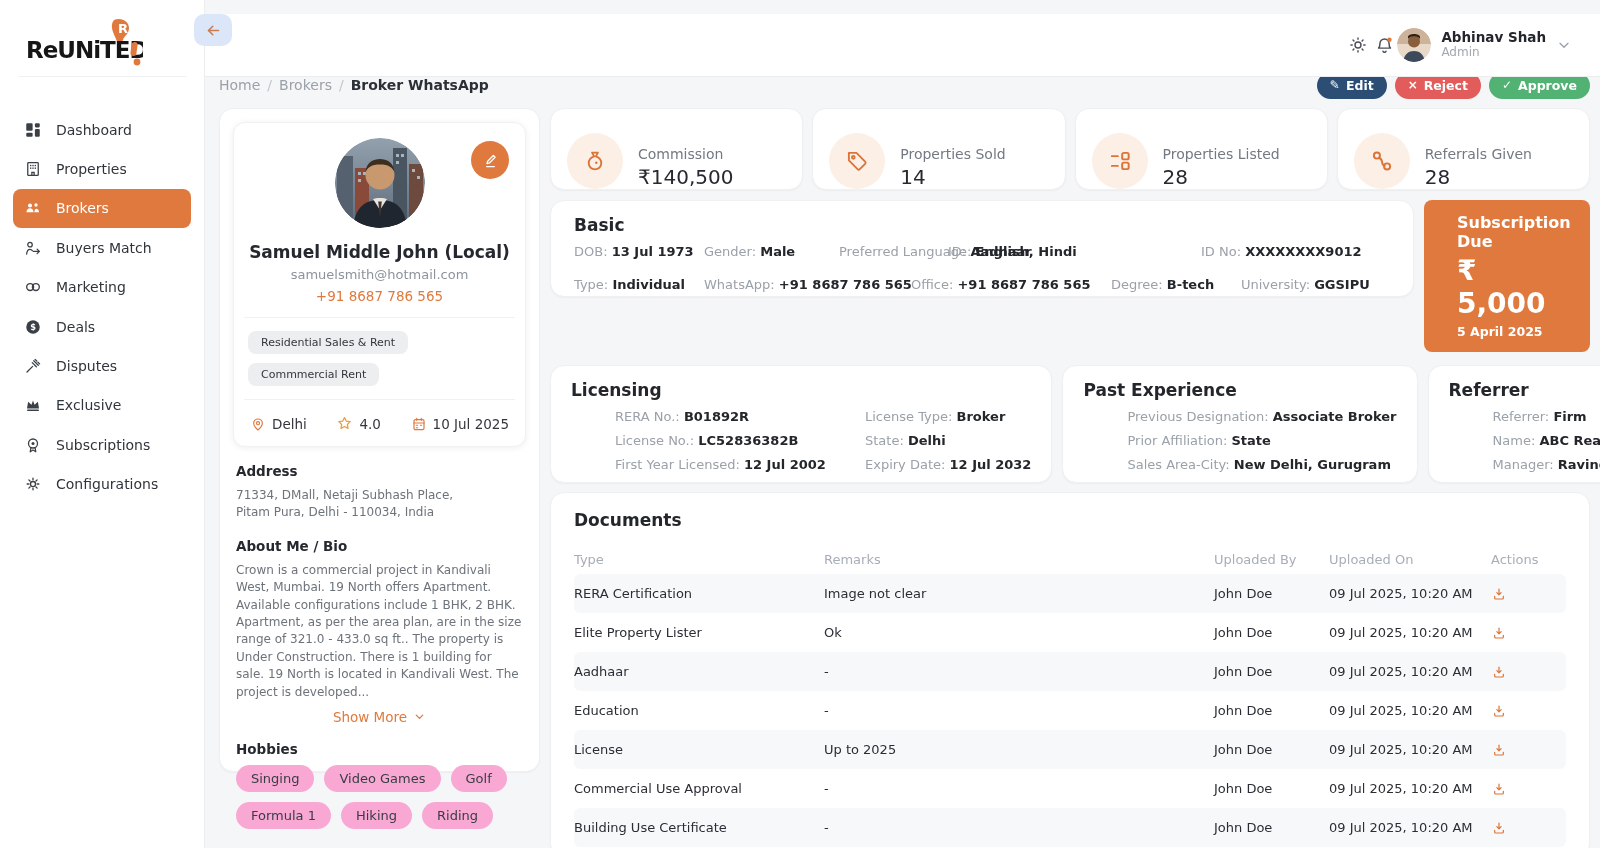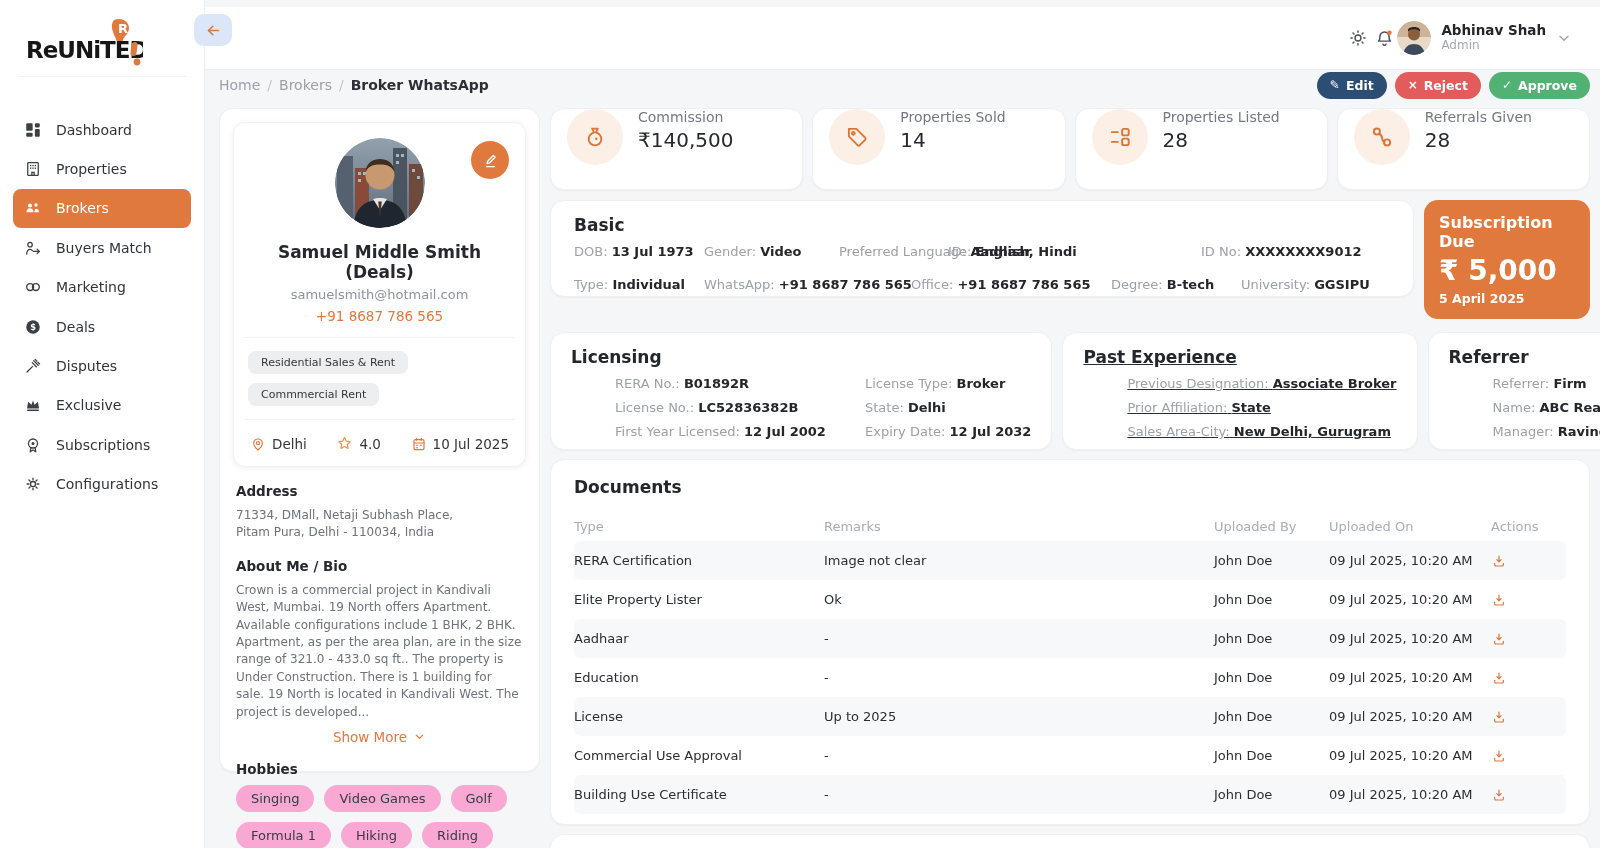--- a/index.html
+++ b/index.html
@@ -1,20 +1,20 @@
 <!DOCTYPE html>
 <html><head>
 <meta charset="utf-8">
 <style>
   * { margin:0; padding:0; box-sizing:border-box; }
   html,body { width:1600px; height:848px; overflow:hidden; background:#f5f6f7;
     font-family:"DejaVu Sans","Liberation Sans",sans-serif; color:#2a2e34; }
 
   
-  .header { position:absolute; left:205px; top:7px; right:0; height:63px; background:#fff;
+  .header { position:absolute; left:205px; top:14px; right:0; height:63px; background:#fff;
     border-bottom:1px solid #ebedef; display:flex; align-items:center; justify-content:flex-end;
     padding-right:28px; z-index:2; }
   .icon-btn { width:26px; height:26px; display:flex; align-items:center; justify-content:center;
     color:#4a4f57; cursor:pointer; }
   .userbox { display:flex; align-items:center; gap:10px; }
   .user-avatar { width:34px; height:34px; border-radius:50%; overflow:hidden; flex:0 0 auto; }
   .user-meta { line-height:1.15; }
   .user-name { font-size:13.5px; font-weight:700; color:#23262b; }
   .user-role { font-size:12px; color:#a2a8af; }
 
@@ -73,43 +73,43 @@
   .sec-h { font-size:13.5px; font-weight:700; color:#25282e; margin:16px 0 8px; }
   .addr, .bio { font-size:12px; color:#6d737b; line-height:1.45; }
   .showmore { color:#E0793E; font-size:13.5px; text-align:center; margin-top:8px; cursor:pointer;
     display:flex; align-items:center; justify-content:center; gap:6px; }
   .hobbies { display:flex; flex-wrap:wrap; gap:10px; margin-top:4px; }
   .hobby { background:#f9a8d4; color:#383d44; font-size:13px; padding:6px 15px; border-radius:15px; }
 
   
   .rightcol { flex:1; min-width:0; }
   .stats-row { display:flex; gap:9px; margin-bottom:10px; }
-  .stat-card { flex:1; height:82px; display:flex; align-items:flex-start; gap:15px; padding:0 16px; }
+  .stat-card { flex:1; height:82px; display:flex; align-items:flex-end; gap:15px; padding:0 16px; }
   .stat-ic { width:56px; height:56px; border-radius:50%; background:#fbefe6; color:#DB7438;
     display:flex; align-items:center; justify-content:center; flex:0 0 auto; }
   .stat-label { font-size:14px; color:#737982; }
   .stat-value { font-size:20px; font-weight:400; color:#26292f; margin-top:3px; }
 
   .row2 { display:flex; gap:10px; margin-bottom:13px; }
   .basic-card { flex:1; height:97px; padding:14px 23px; }
   .card-title { font-size:17px; font-weight:700; color:#23262b; }
   .kv-row { position:relative; height:24px; margin-top:9px; }
   .kv { position:absolute; top:0; white-space:nowrap; font-size:13px; }
   .kv .k { color:#9ba1a9; }
   .kv .v { color:#23262b; font-weight:700; }
-  .sub-card { width:166px; flex:0 0 166px; background:#E0793E; border-radius:14px; color:#fff;
-    padding:13px 15px; border:none; }
+  .sub-card { width:166px; flex:0 0 166px; background:#E0793E; border-radius:8px; color:#fff;
+    padding:13px 33px; border:none; }
   .sub-title { font-size:16px; font-weight:700; }
   .sub-amt { font-size:28px; font-weight:700; margin-top:3px; }
   .sub-date { font-size:12.5px; font-weight:600; margin-top:4px; }
 
   .row3 { display:flex; gap:10px; margin-bottom:9px; }
   .row3 .card { height:118px; padding:14px 20px; }
   .lic-card { flex:0 0 498px; }
-  .pe-card { flex:0 0 256px;text-decoration:underline; }
+  .pe-card { flex:0 0 256px; }
   .ref-card { flex:1; }
   .lic-grid { display:flex; }
   .lic-col1 { width:250px; }
   .fline { font-size:13px; margin-top:9px; white-space:nowrap; }
   .fline .k { color:#9ba1a9;margin-left:44px; }
   .fline .v { color:#23262b; font-weight:700; }
 
   
   .docs-card { padding:17px 23px 10px; margin-bottom:9px; }
   .doc-grid { display:grid; grid-template-columns:250px 390px 115px 162px 1fr; align-items:center; }
@@ -375,21 +375,21 @@
                   <rect x="82" y="38" width="3" height="3"></rect>
                 </g>
                 <circle cx="45" cy="37" r="14.5" fill="#c8996f"></circle>
                 <path d="M30.5 34c1-10 8-13 14.5-13S58.5 24 59.5 34c-2.5-5-6-7.5-14.5-7.5S33 29 30.5 34z" fill="#3e2e20"></path>
                 <path d="M18 90c2-22 13-28 27-28s25 6 27 28z" fill="#20262f"></path>
                 <path d="M38 61l7 11 7-11c-2.5-1.5-11.5-1.5-14 0z" fill="#e9e4dd"></path>
                 <path d="M43.2 63.5L45 80l1.8-16.5z" fill="#463432"></path>
               </g>
             </svg>
         </div>
-        <div class="p-name">Samuel Middle Smith (Deals)</div>
+        <div class="p-name">Samuel Middle John (Local)</div>
         <div class="p-email">samuelsmith@hotmail.com</div>
         <div class="p-phone">+91 8687 786 565</div>
         <div class="inner-hr"></div>
         <div class="tagline">
           <span class="tag">Residential Sales &amp; Rent</span>
           <span class="tag">Commmercial Rent</span>
         </div>
         <div class="inner-hr"></div>
         <div class="meta-row">
           <span class="meta-item">
@@ -495,21 +495,21 @@
             <div class="stat-value">28</div>
           </div>
         </div>
       </div>
 
       <div class="row2">
         <div class="card basic-card">
           <div class="card-title">Basic</div>
           <div class="kv-row">
             <span class="kv" style="left:0"><span class="k">DOB:</span> <span class="v">13 Jul 1973</span></span>
-            <span class="kv" style="left:130px"><span class="k">Gender:</span> <span class="v">Video</span></span>
+            <span class="kv" style="left:130px"><span class="k">Gender:</span> <span class="v">Male</span></span>
             <span class="kv" style="left:265px"><span class="k">Preferred Language:</span> <span class="v">English, Hindi</span></span>
             <span class="kv" style="left:374px"><span class="k">ID:</span> <span class="v">Aadhaar</span></span>
             <span class="kv" style="left:627px"><span class="k">ID No:</span> <span class="v">XXXXXXXX9012</span></span>
           </div>
           <div class="kv-row">
             <span class="kv" style="left:0"><span class="k">Type:</span> <span class="v">Individual</span></span>
             <span class="kv" style="left:130px"><span class="k">WhatsApp:</span> <span class="v">+91 8687 786 565</span></span>
             <span class="kv" style="left:337px"><span class="k">Office:</span> <span class="v">+91 8687 786 565</span></span>
             <span class="kv" style="left:537px"><span class="k">Degree:</span> <span class="v">B-tech</span></span>
             <span class="kv" style="left:667px"><span class="k">University:</span> <span class="v">GGSIPU</span></span>

